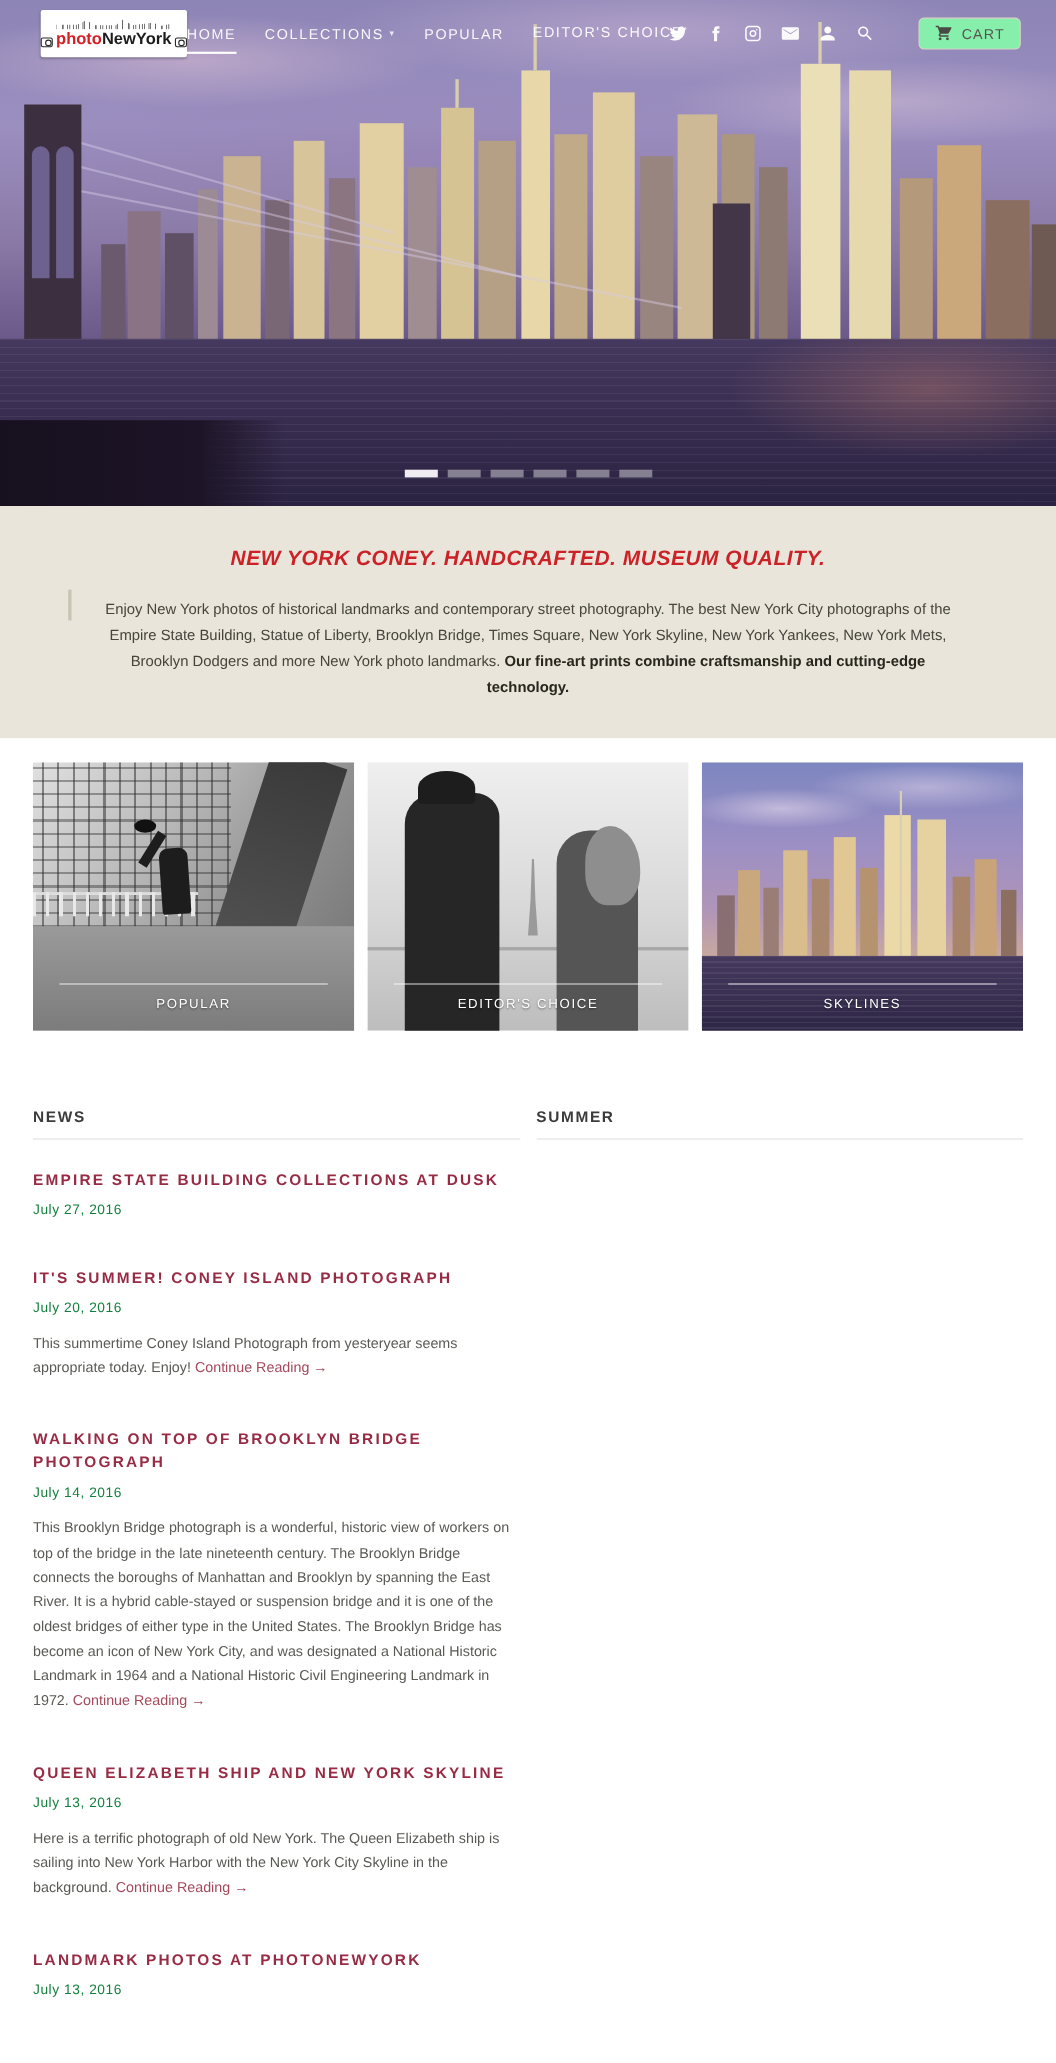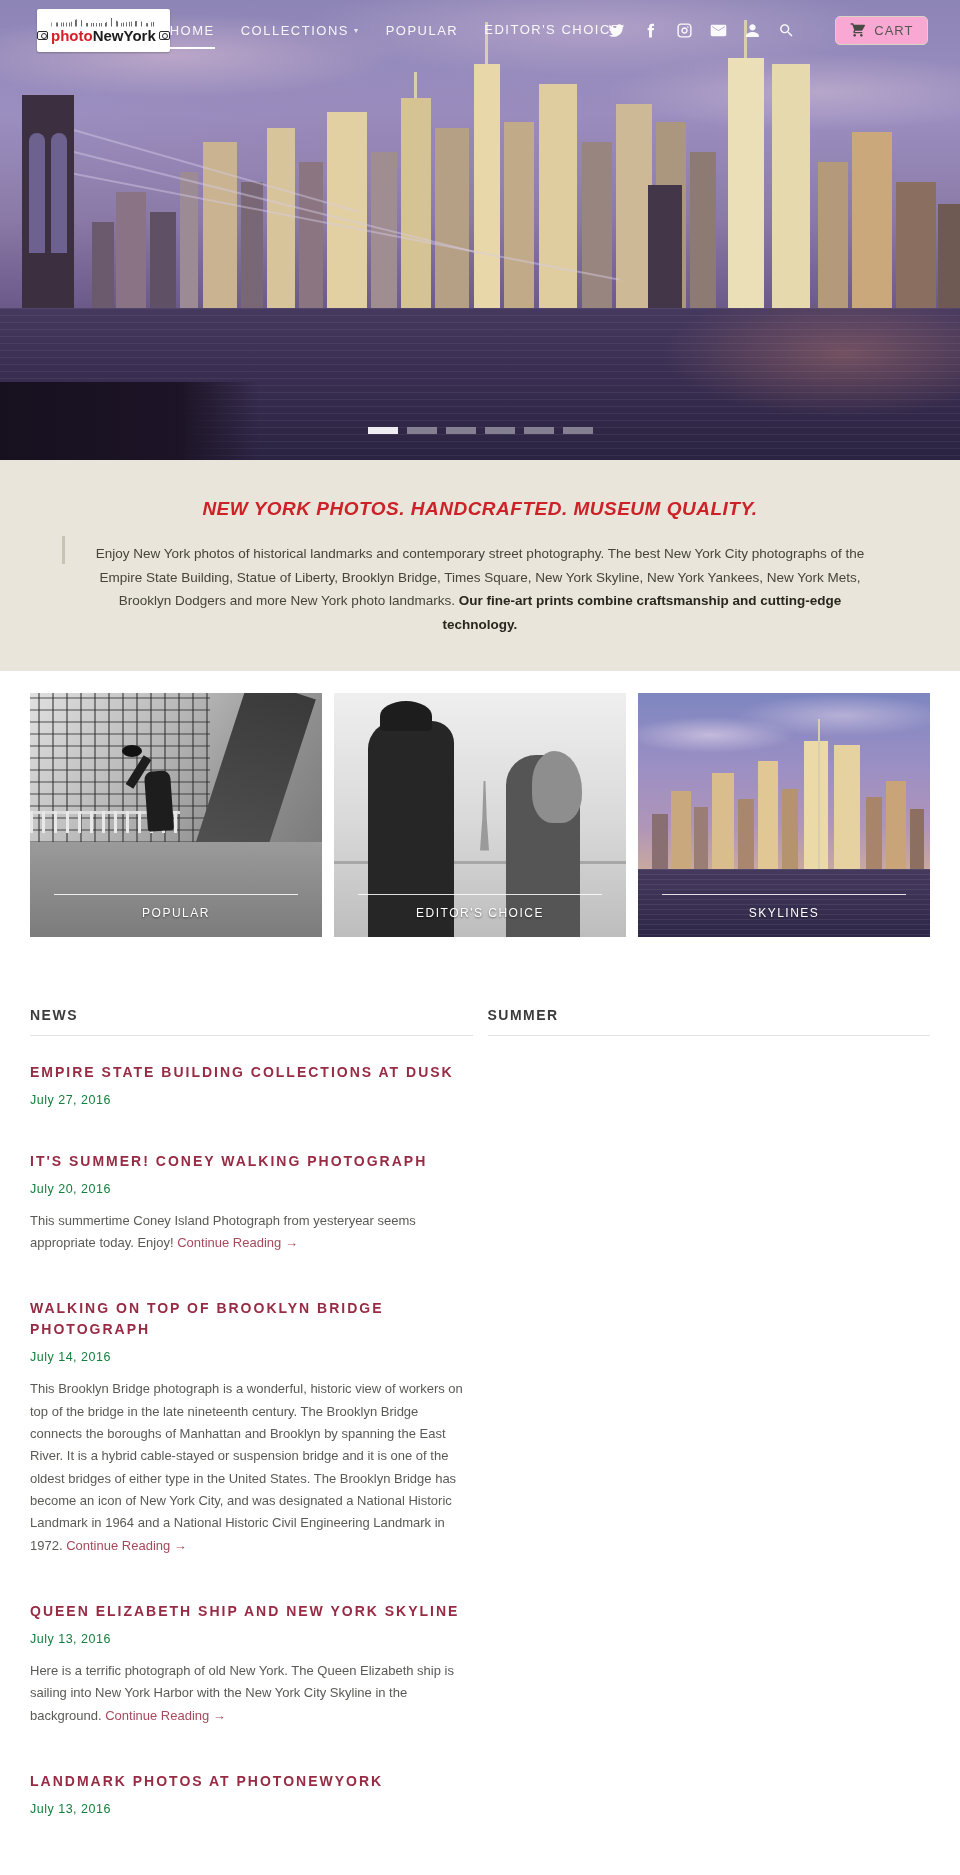--- a/index.html
+++ b/index.html
@@ -69,37 +69,37 @@
     display:flex; flex-direction:column; align-items:center; justify-content:center;
     box-shadow:0 1px 2px rgba(0,0,0,.25); cursor:pointer;
   }
   .logo-skyline {
     width:104px; height:9px; margin-bottom:1px;
     background:
       linear-gradient(90deg, #333 1px, transparent 1px) 0 0/6px 100%,
       repeating-linear-gradient(90deg,#444 0 1px, transparent 1px 5px);
     opacity:.75; clip-path:polygon(0 100%,0 55%,18% 55%,26% 10%,34% 60%,52% 60%,58% 0,66% 60%,84% 35%,92% 65%,100% 45%,100% 100%);
   }
-  .logo-text { font-size:15px; font-weight:bold; line-height:1; display:flex; align-items:center; gap:3px; }
+  .logo-text { font-size:15px; font-weight:bold; line-height:1; display:flex; align-items:flex-end; gap:3px; }
   .logo-cam { width:11px; height:9px; border:1.5px solid #2a2a2a; border-radius:2px; position:relative; }
   .logo-cam:after { content:""; position:absolute; left:2.5px; top:1.5px; width:4px; height:4px; border:1px solid #2a2a2a; border-radius:50%; }
   .logo-photo { color:#d42027; }
   .logo-ny { color:#1c1c1c; }
   .nav { margin-left:auto; display:flex; align-items:center; gap:26px; }
   .nav-link {
     color:rgba(255,255,255,.92); font-size:13px; letter-spacing:1.5px;
     text-decoration:none; cursor:pointer; white-space:nowrap;
   }
   .nav-link.current { border-bottom:2px solid #fff; padding-bottom:9px; margin-bottom:-11px; }
   .nav-caret { font-size:8px; vertical-align:2px; opacity:.85; }
   .nav-editors { width:76px; text-align:right; line-height:1.25; letter-spacing:1.5px; }
   .icon-row { display:flex; align-items:center; gap:17px; margin-left:22px; }
   .hicon { width:17px; height:17px; fill:#ffffff; opacity:.95; cursor:pointer; }
   .cart-btn {
-    margin-left:14px; background:#f9a8d4; border-radius:5px; height:29px;
+    margin-left:14px; background:#86efac; border-radius:5px; height:29px;
     display:flex; align-items:center; gap:8px; padding:0 14px; cursor:pointer;
     border:1px solid #d8d4c4;
   }
   .cart-btn svg { width:16px; height:16px; fill:#4a4a45; }
   .cart-label { font-size:13px; color:#56564f; letter-spacing:1px; }
 
   
   .intro {
     background:#e9e5da; padding:38px 60px 34px; text-align:center; position:relative;
   }
@@ -264,21 +264,21 @@
       <svg viewBox="0 0 24 24">
           <path d="M7 18c-1.1 0-2 .9-2 2s.9 2 2 2 2-.9 2-2-.9-2-2-2zm10 0c-1.1 0-2 .9-2 2s.9 2 2 2 2-.9 2-2-.9-2-2-2zM7.2 14.8c0 .1.1.2.2.2h11.1v2H7c-1.1 0-2-.9-2-2 0-.4.1-.7.2-1l1.1-2L3.6 4H1V2h3.9l.9 2h15.7c.6 0 1 .4 1 1 0 .2 0 .3-.1.5l-3.6 6.5c-.3.6-1 1-1.7 1H8.1l-.9 1.8z"></path>
         </svg>
       <span class="cart-label">CART</span>
     </div>
   </nav>
 </header>
 
 <section class="intro">
   <div class="intro-quote-bar"></div>
-  <h1 class="intro-heading">NEW YORK PHOTOS. HANDCRAFTED. MUSEUM QUALITY.</h1>
+  <h1 class="intro-heading">NEW YORK CONEY. HANDCRAFTED. MUSEUM QUALITY.</h1>
   <p class="intro-body">
     <span>Enjoy New York photos of historical landmarks and contemporary street photography. The best New York City photographs of the Empire State Building, Statue of Liberty, Brooklyn Bridge, Times Square, New York Skyline, New York Yankees, New York Mets, Brooklyn Dodgers and more New York photo landmarks. </span><b>Our fine-art prints combine craftsmanship and cutting-edge technology.</b>
   </p>
 </section>
 
 <div class="cards">
   <div class="card">
     <div class="scene scene-popular">
       <div class="sp-scaffold"></div>
         <div class="sp-chute"></div>
@@ -336,21 +336,21 @@
 
     <div class="col">
       <div class="col-header">NEWS</div>
 
       <article class="post">
         <h2 class="post-title">EMPIRE STATE BUILDING COLLECTIONS AT DUSK</h2>
         <div class="post-date">July 27, 2016</div>
       </article>
 
       <article class="post">
-        <h2 class="post-title">IT'S SUMMER! CONEY WALKING PHOTOGRAPH</h2>
+        <h2 class="post-title">IT'S SUMMER! CONEY ISLAND PHOTOGRAPH</h2>
         <div class="post-date">July 20, 2016</div>
         <p class="post-body"><span>This summertime Coney Island Photograph from yesteryear seems appropriate today. Enjoy! </span><a class="post-link">Continue Reading →</a></p>
       </article>
 
       <article class="post">
         <h2 class="post-title">WALKING ON TOP OF BROOKLYN BRIDGE PHOTOGRAPH</h2>
         <div class="post-date">July 14, 2016</div>
         <p class="post-body"><span>This Brooklyn Bridge photograph is a wonderful, historic view of workers on top of the bridge in the late nineteenth century.  The Brooklyn Bridge connects the boroughs of Manhattan and Brooklyn by spanning the East River. It is a hybrid cable-stayed or suspension bridge and it is one of the oldest bridges of either type in the United States. The Brooklyn Bridge has become an icon of New York City, and was designated a National Historic Landmark in 1964 and a National Historic Civil Engineering Landmark in 1972. </span><a class="post-link">Continue Reading →</a></p>
       </article>
 

